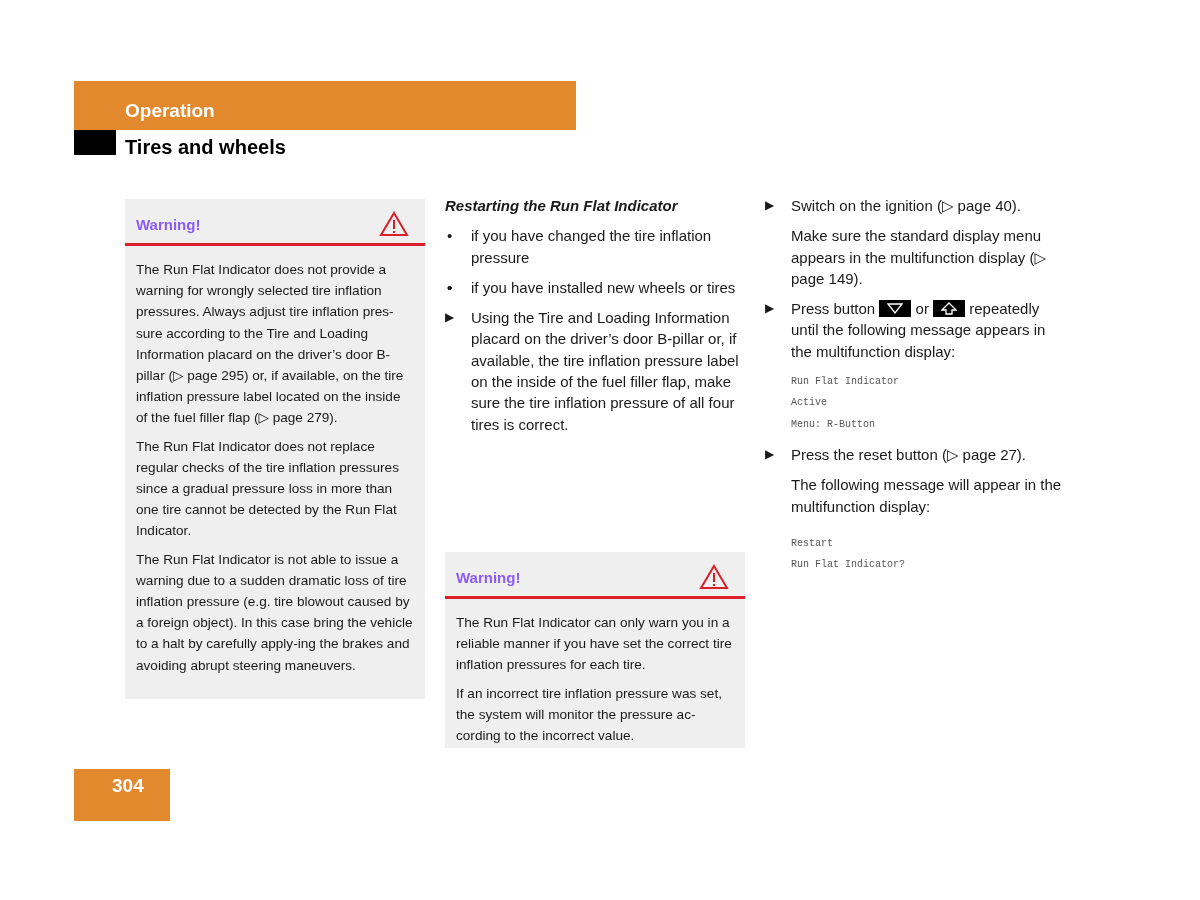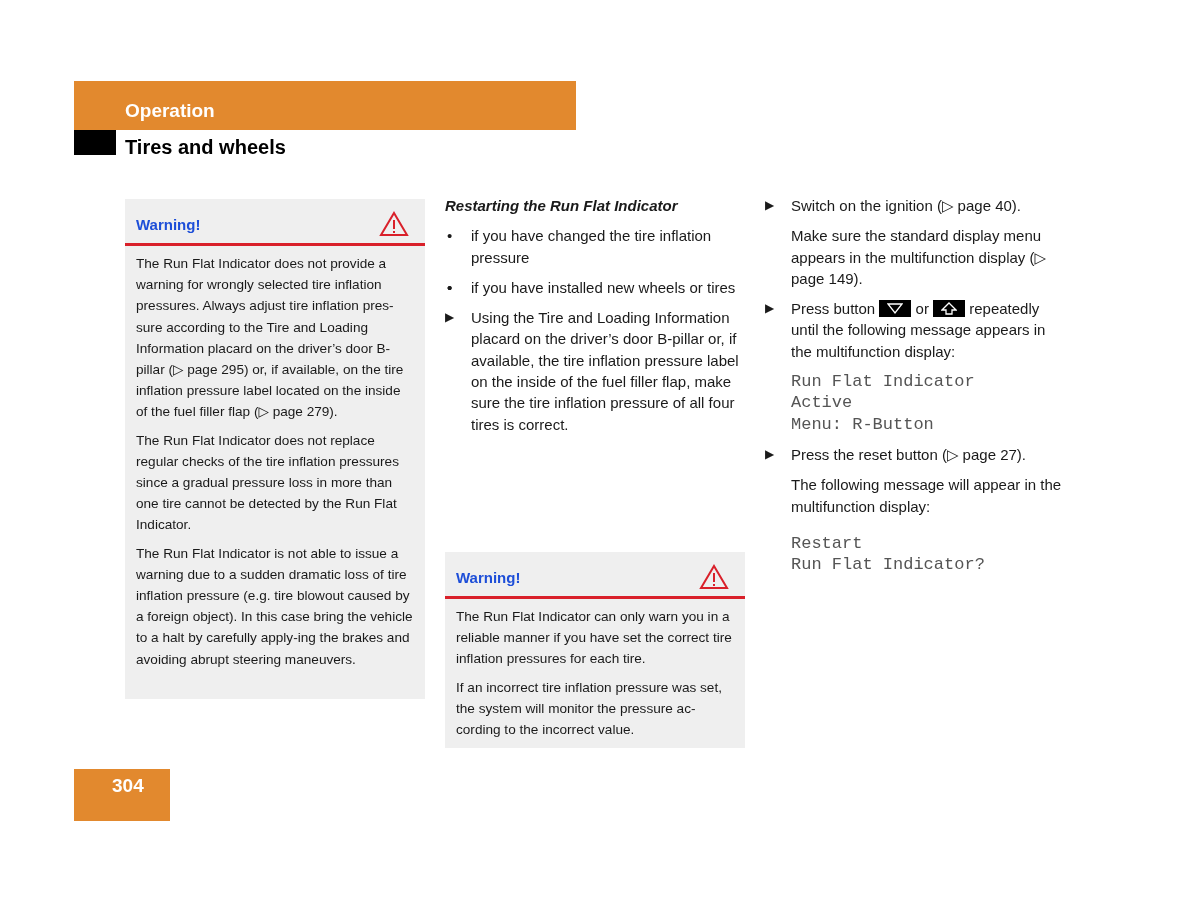--- a/index.html
+++ b/index.html
@@ -5,32 +5,32 @@
   html, body { margin:0; padding:0; }
   body { width:1200px; height:900px; background:#ffffff; position:relative; overflow:hidden;
          font-family:"Liberation Sans", "DejaVu Sans", sans-serif; color:#1a1a1a; }
   .hdr-bar { position:absolute; left:74px; top:81px; width:502px; height:49px; background:#e2892e; }
   .hdr-title { position:absolute; left:125px; top:100px; font-size:19px; font-weight:bold; color:#ffffff; }
   .sub-block { position:absolute; left:74px; top:130px; width:42px; height:25px; background:#000; }
   .sub-title { position:absolute; left:125px; top:136px; font-size:20px; font-weight:bold; color:#000; }
 
   .warn { position:absolute; background:#efefef; }
   .warn .whead { height:44px; position:relative; border-bottom:3px solid #d9202a; }
-  .warn .wlabel { position:absolute; left:11px; top:17px; color:#1d4ed8; font-weight:bold; font-size:15px; }
+  .warn .wlabel { position:absolute; left:11px; top:17px; color:#8b5cf6; font-weight:bold; font-size:15px; }
   .warn .wicon { position:absolute; right:16px; top:12px; width:30px; height:26px; }
-  .warn .wbody { padding:7px 11px 8px 11px; font-size:13.6px; line-height:21.2px; }
+  .warn .wbody { padding:13px 11px 8px 11px; font-size:13.6px; line-height:21.2px; }
   .warn .wbody p { margin:0 0 7px 0; }
 
   .col { position:absolute; font-size:15px; line-height:21.3px; }
   .col p { margin:0 0 9px 0; }
   .sec-title { font-weight:bold; font-style:italic; }
   .item { position:relative; padding-left:26px; margin:0 0 9px 0; }
   .item .mk { position:absolute; left:0; top:0; font-size:12px; }
   .item .bul { position:absolute; left:2px; top:0; }
-  .mono { font-family:"Liberation Mono","DejaVu Sans Mono", monospace; font-size:17px; color:#555; line-height:21.3px; padding-left:26px; }
+  .mono { font-family:"Liberation Mono","DejaVu Sans Mono", monospace; font-size:10px; color:#555; line-height:21.3px; padding-left:26px; }
   .indent { padding-left:26px; }
   .btnkey { display:inline-block; width:32px; height:17px; background:#000; vertical-align:-3px; position:relative; }
   .btnkey svg { position:absolute; left:8px; top:2px; }
 
   .pg-box { position:absolute; left:74px; top:769px; width:96px; height:52px; background:#e2892e; }
   .pg-num { position:absolute; left:112px; top:775px; font-size:19px; font-weight:bold; color:#fff; }
 </style>
 </head>
 <body>
 

